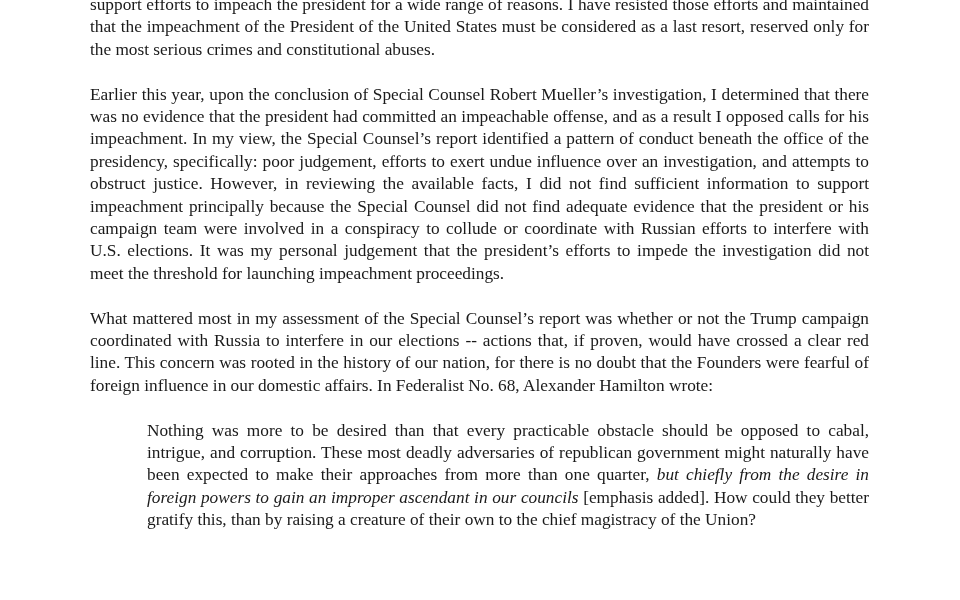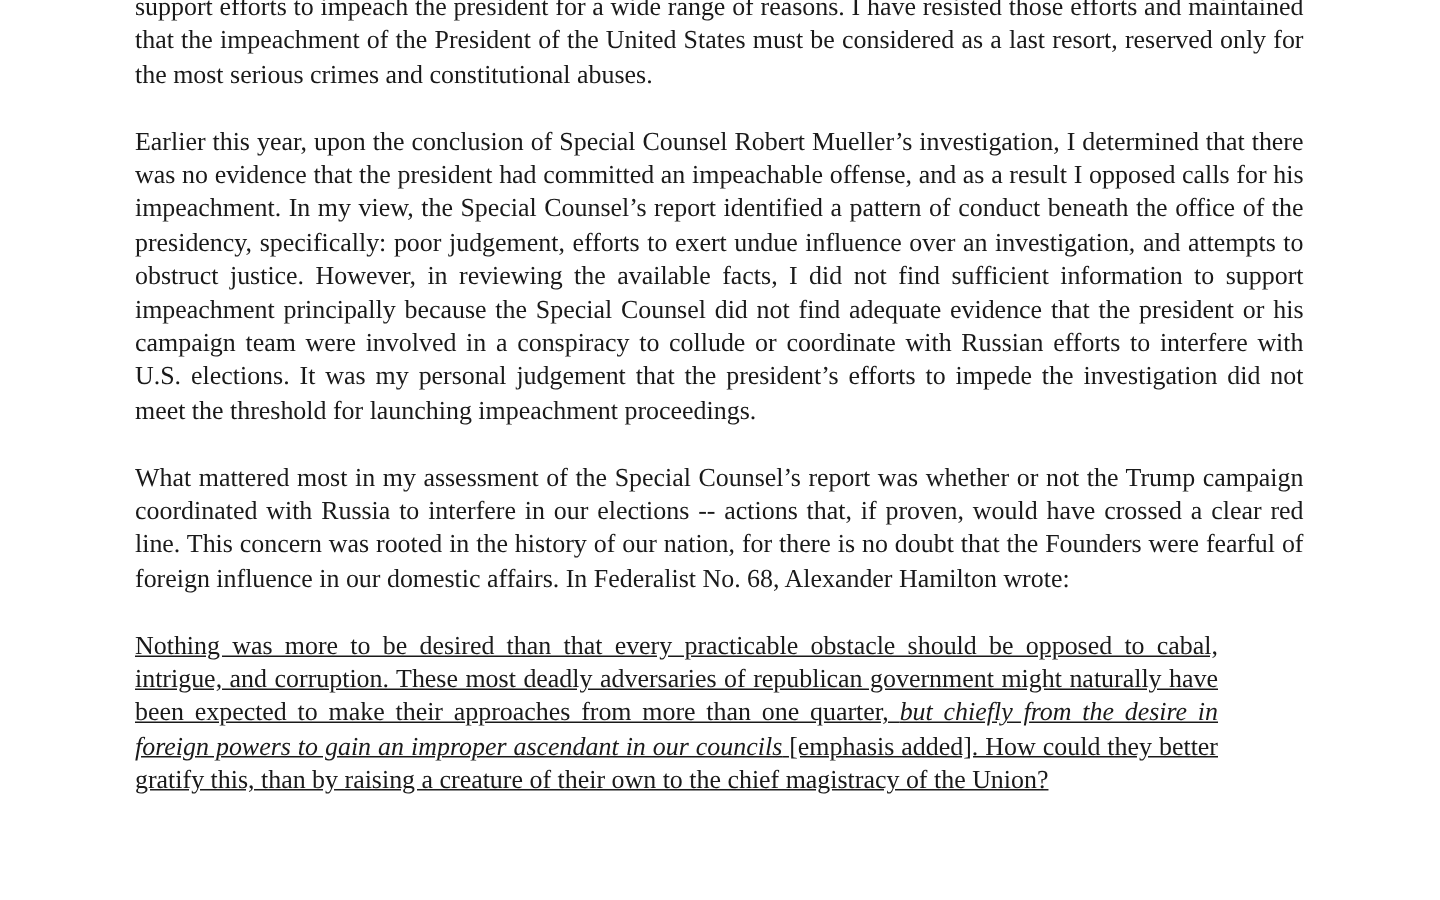--- a/index.html
+++ b/index.html
@@ -25,22 +25,22 @@
       margin: 0;
       font-size: 17.3px;
       line-height: 22.4px;
       text-align: justify;
       text-align-last: left;
     }
     .para {
       margin-bottom: 22.4px;
     }
     .blockquote {
+      margin-left: 57px;
       width: 722px;
-      text-decoration: underline;
     }
     .emph {
       font-style: italic;
     }
   </style>
 </head>
 <body>
 
 <div class="page">
   <p class="para">support efforts to impeach the president for a wide range of reasons. I have resisted those efforts and maintained that the impeachment of the President of the United States must be considered as a last resort, reserved only for the most serious crimes and constitutional abuses.</p>

